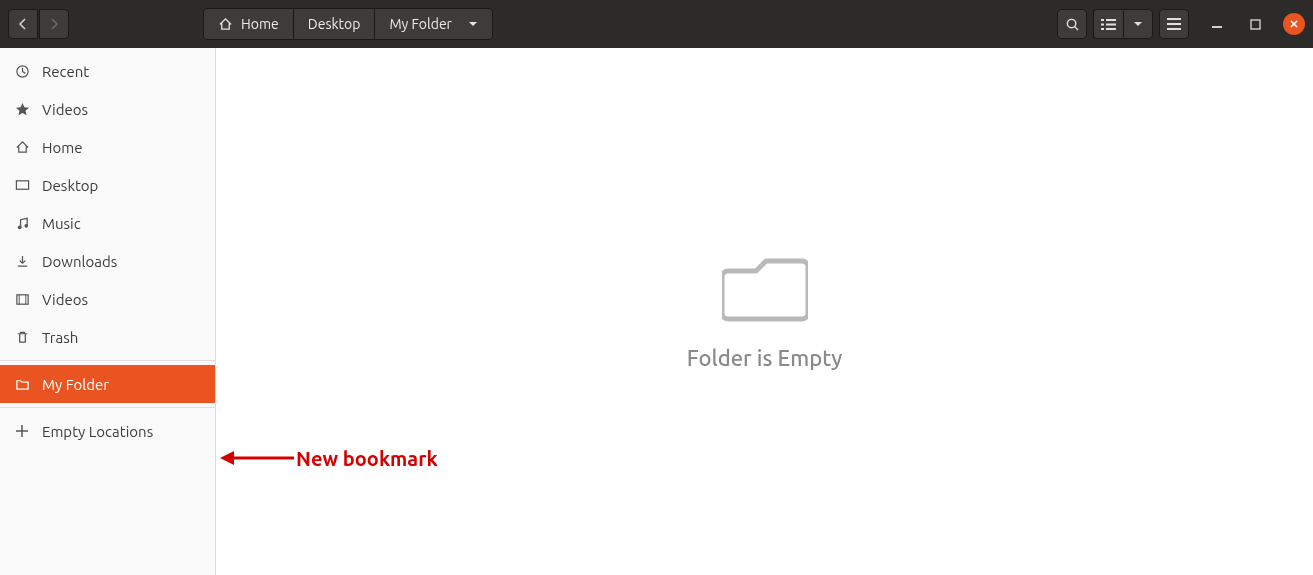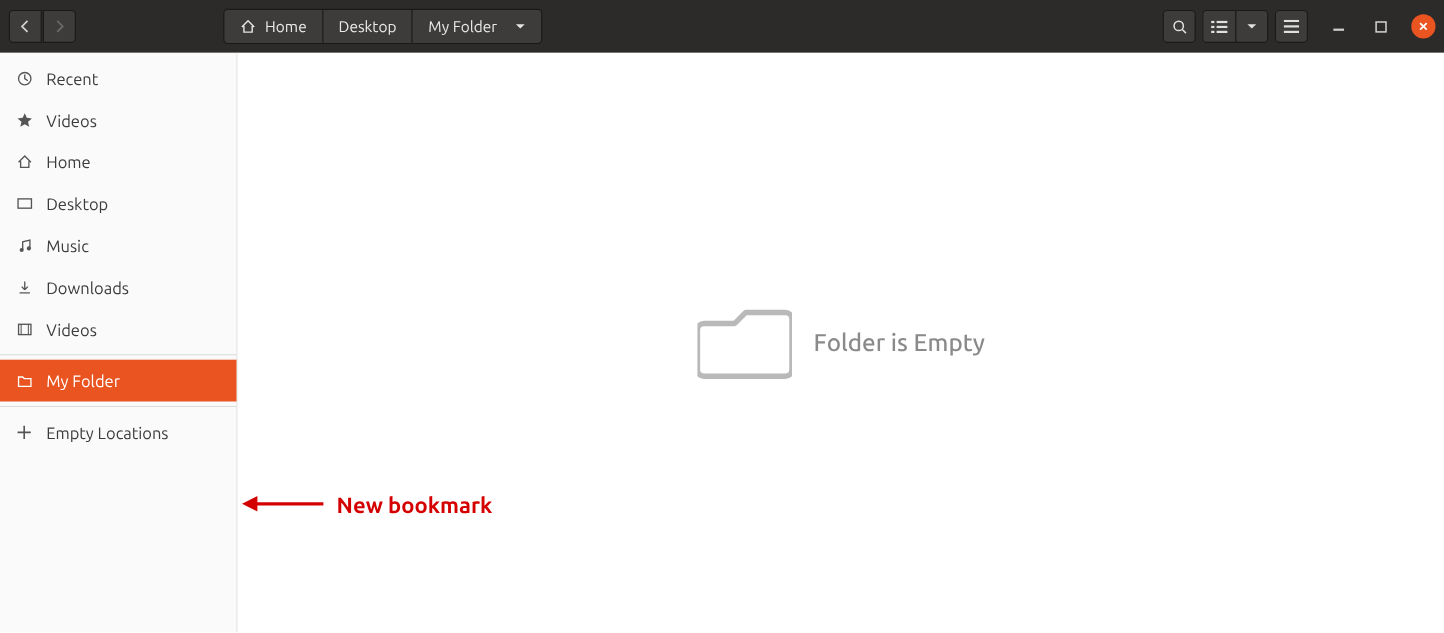--- a/index.html
+++ b/index.html
@@ -119,36 +119,36 @@
   .side-item .ico { width:16px; display:flex; justify-content:center; color:#555;}
   .side-item.selected .ico { color:#fff;}
   .side-sep { height:1px; background:#dcdcdc; margin:4px 0;}
   .main {
     flex:1;
     background:#fff;
     position:relative;
     display:flex;
     align-items:center;
     justify-content:center;
-    flex-direction:row;
+    flex-direction:column;
     gap:20px;
   }
   .empty-ico {
     width:86px;height:72px;color:#b9b9b9;
   }
   .empty-text {
     color:#8a8a8a;
     font-size:22px;
     font-weight:500;
   }
   .annotation {
     position:absolute;
     left:220px; top:446px;
     display:flex; align-items:center;
-    gap:10px;
+    gap:0;
     color:#d40000;
     font-weight:700;
     font-size:20px;
     pointer-events:none;
   }
   .arrow-svg { width:76px; height:24px; }
   svg { display:block; }
 </style>
 </head>
 <body>
@@ -298,20 +298,28 @@
     <div class="side-item">
       <span class="ico">
           <svg width="15" height="15" viewBox="0 0 16 16">
             <rect x="2" y="3" width="12" height="10" stroke="currentColor" stroke-width="1.3" fill="none"></rect>
             <line x1="4.5" y1="3" x2="4.5" y2="13" stroke="currentColor"></line>
             <line x1="11.5" y1="3" x2="11.5" y2="13" stroke="currentColor"></line>
           </svg>
         </span>
       <span>Videos</span>
     </div>
+    <div class="side-item">
+      <span class="ico">
+          <svg width="15" height="15" viewBox="0 0 16 16">
+            <path d="M3 4h10M5 4v9h6V4M6 4V2.5h4V4" stroke="currentColor" stroke-width="1.3" fill="none"></path>
+          </svg>
+        </span>
+      <span>Trash</span>
+    </div>
 
     <div class="side-sep"></div>
 
     <div class="side-item selected">
       <span class="ico">
           <svg width="15" height="15" viewBox="0 0 16 16">
             <path d="M2 4h4l1.5 1.5H14V13H2z" stroke="currentColor" stroke-width="1.3" fill="none"></path>
           </svg>
         </span>
       <span>My Folder</span>

